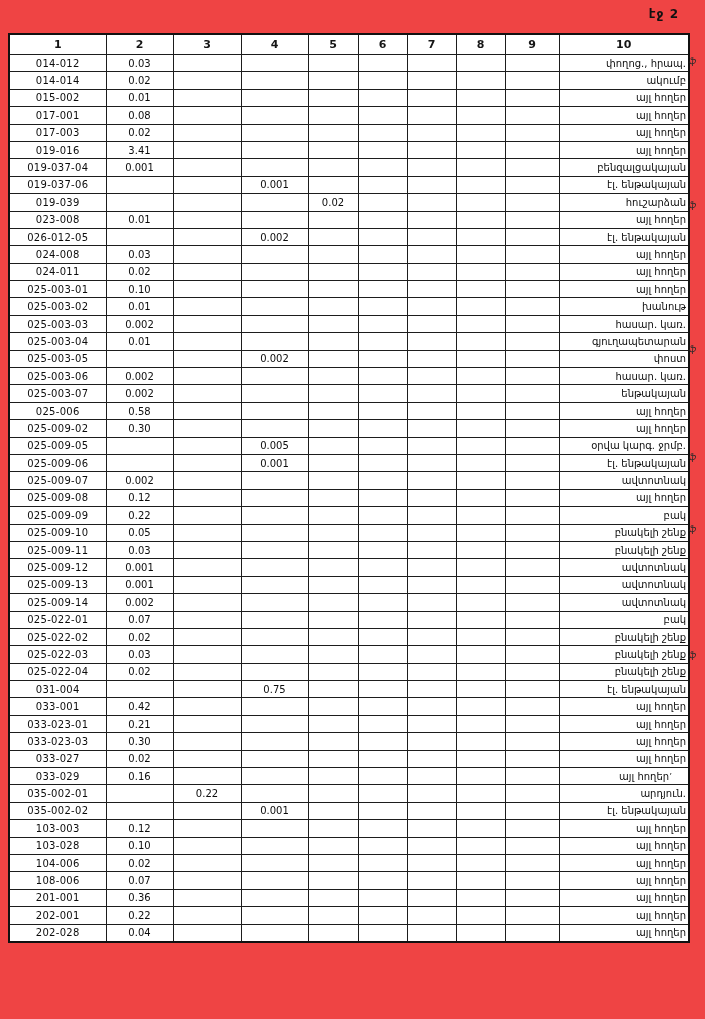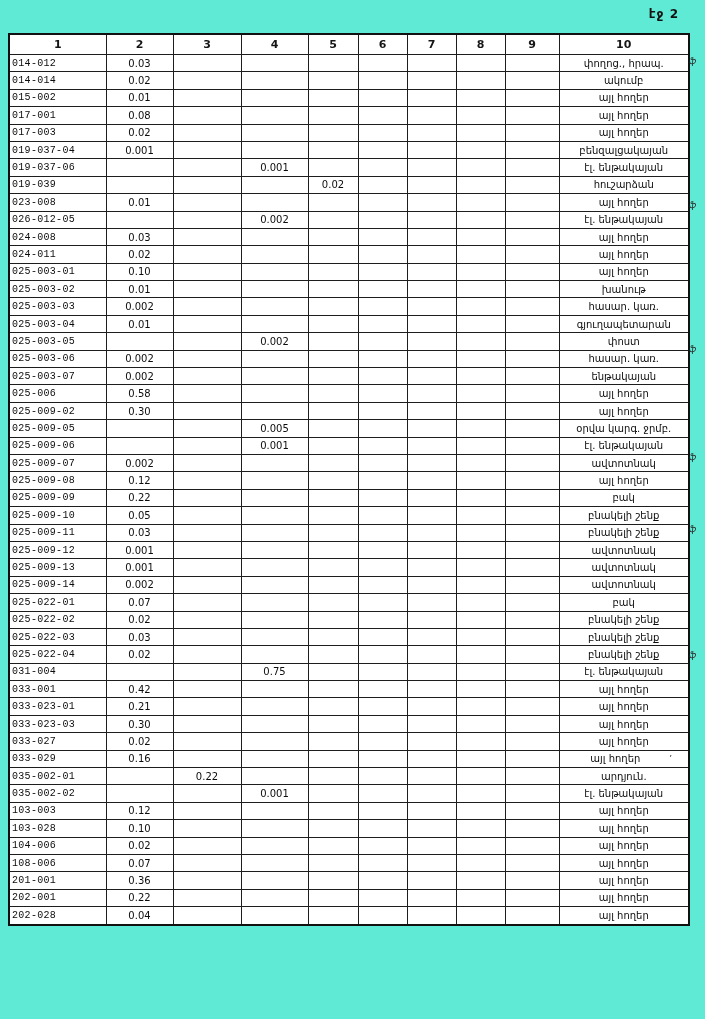--- a/index.html
+++ b/index.html
@@ -6,21 +6,21 @@
   body {
     width:705px; height:1019px;
     background:#ffffff;
     font-family:"DejaVu Sans", sans-serif;
     color:#0a0a0a;
     overflow:hidden;
   }
   .sheet {
     position:relative;
     width:705px; height:1019px;
-    background:#5eead4;
+    background:#ef4444;
   }
   .pageno {
     position:absolute;
     top:7px; right:26px;
     font-size:12px;
     font-weight:bold;
     letter-spacing:1px;
     color:#111;
   }
   table.scan {
@@ -44,23 +44,23 @@
     color:#151515;
   }
   table.scan td {
     height:16.4px;
     font-size:10px;
     padding:0 2px;
     white-space:nowrap;
     overflow:hidden;
     color:#0c0c0c;
   }
-  td.c-code { text-align:left; padding-left:4px; letter-spacing:0.3px;font-family:Liberation Mono, monospace; }
+  td.c-code { text-align:center; padding-left:4px; letter-spacing:0.3px; }
   td.c-val  { text-align:center; }
-  td.c-use  { text-align:center; padding-left:4px; font-size:10px; }
+  td.c-use  { text-align:right; padding-left:4px; font-size:10px; }
   td .inline-mark { float:right; font-size:9px; color:#333; padding-right:14px; }
   .margin-notes { position:absolute; left:0; top:0; width:705px; height:1019px; pointer-events:none; }
   .note {
     position:absolute;
     left:689px;
     font-size:9px;
     font-style:italic;
     color:#2b2b2b;
     transform:rotate(-8deg);
   }
@@ -154,20 +154,32 @@
           <td class="c-val"></td>
           <td class="c-val"></td>
           <td class="c-val"></td>
           <td class="c-val"></td>
           <td class="c-val"></td>
           <td class="c-val"></td>
           <td class="c-val"></td>
           <td class="c-use">այլ հողեր</td>
         </tr>
         <tr>
+          <td class="c-code">019-016</td>
+          <td class="c-val">3.41</td>
+          <td class="c-val"></td>
+          <td class="c-val"></td>
+          <td class="c-val"></td>
+          <td class="c-val"></td>
+          <td class="c-val"></td>
+          <td class="c-val"></td>
+          <td class="c-val"></td>
+          <td class="c-use">այլ հողեր</td>
+        </tr>
+        <tr>
           <td class="c-code">019-037-04</td>
           <td class="c-val">0.001</td>
           <td class="c-val"></td>
           <td class="c-val"></td>
           <td class="c-val"></td>
           <td class="c-val"></td>
           <td class="c-val"></td>
           <td class="c-val"></td>
           <td class="c-val"></td>
           <td class="c-use">բենզալցակայան</td>

